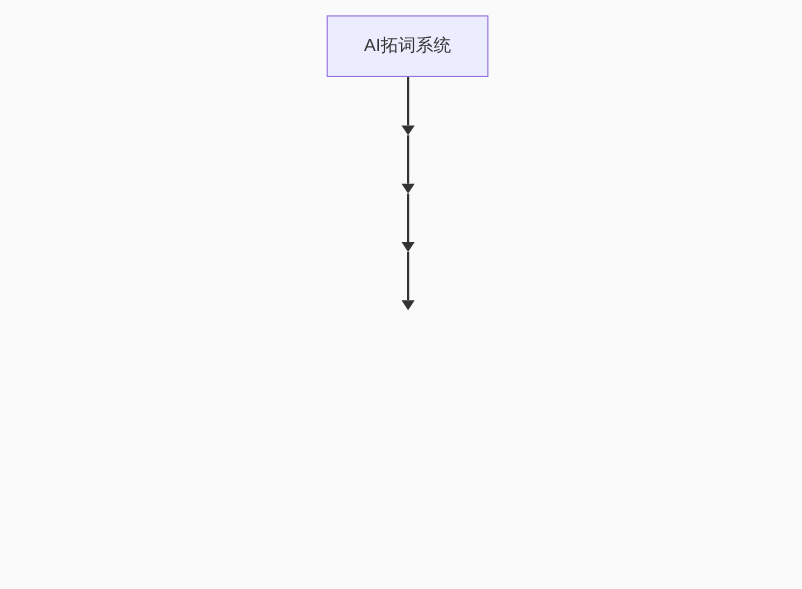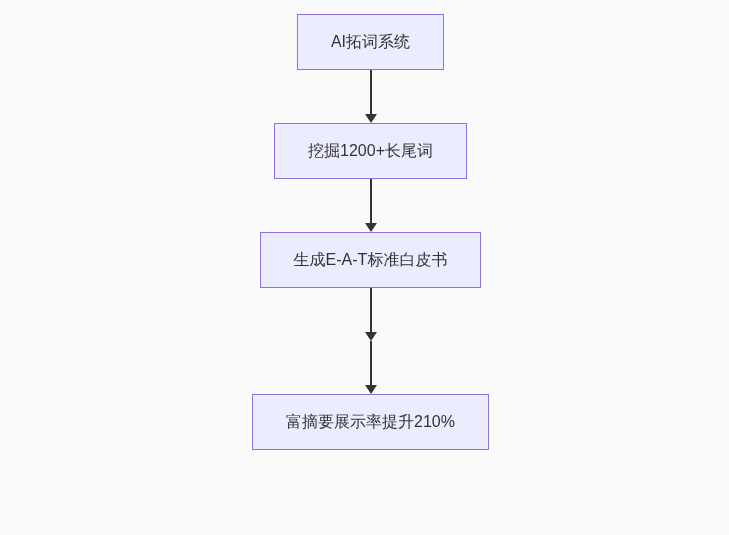--- a/index.html
+++ b/index.html
@@ -74,42 +74,33 @@
 
     <div class="flow-node">
       <span>AI拓词系统</span>
     </div>
 
     <div class="edge-arrow">
       <div class="edge-line"></div>
       <div class="arrowhead-down"></div>
     </div>
 
-    <div class="flow-node">
-      <span>挖掘1200+长尾词</span>
-    </div>
-
-    <div class="edge-arrow">
-      <div class="edge-line"></div>
-      <div class="arrowhead-down"></div>
-    </div>
-
-    <div class="flow-node">
-      <span>生成E-A-T标准白皮书</span>
-    </div>
 
     <div class="edge-arrow">
       <div class="edge-line"></div>
       <div class="arrowhead-down"></div>
     </div>
 
 
     <div class="edge-arrow">
       <div class="edge-line"></div>
       <div class="arrowhead-down"></div>
     </div>
 
-    <div class="flow-node">
-      <span>富摘要展示率提升210%</span>
+
+    <div class="edge-arrow">
+      <div class="edge-line"></div>
+      <div class="arrowhead-down"></div>
     </div>
+
 
   </div>
 </div>
 
 </body></html>

